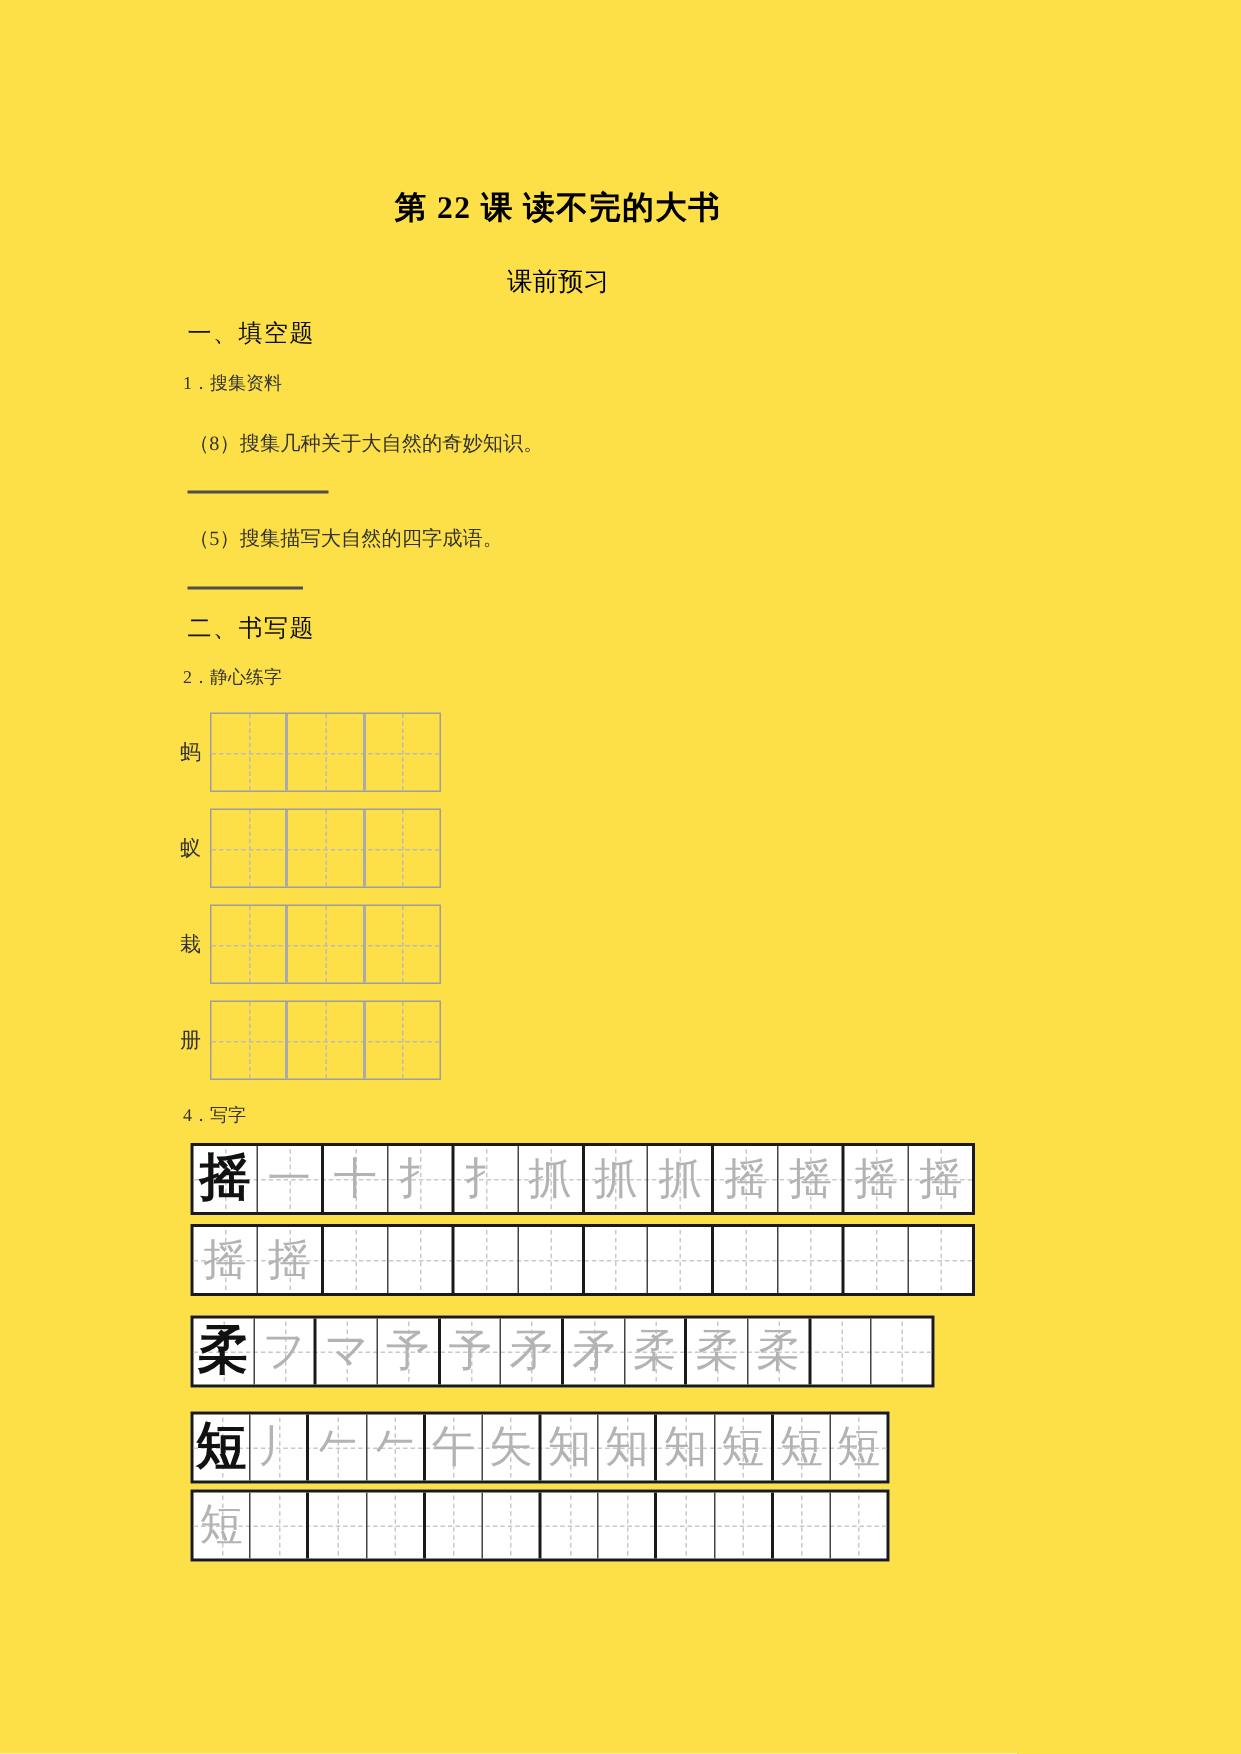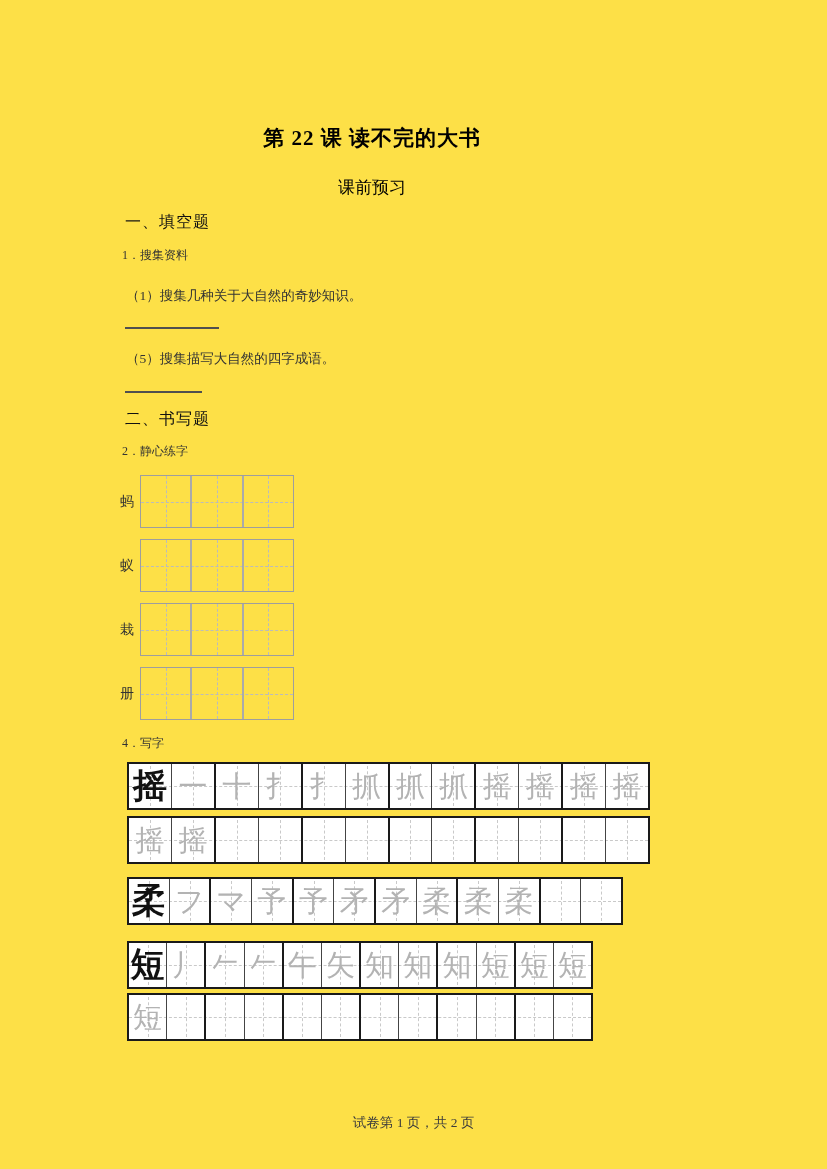--- a/index.html
+++ b/index.html
@@ -87,21 +87,21 @@
 </head>
 <body>
 
 <div class="page">
 
   <div class="abs title">第 22 课 读不完的大书</div>
   <div class="abs subtitle">课前预习</div>
 
   <div class="abs sec-heading" style="top:212px">一、填空题</div>
   <div class="abs q-label" style="top:247px">1．搜集资料</div>
-  <div class="abs q-sub" style="top:287px">（1）搜集几种关于大自然的奇妙知识。</div>
+  <div class="abs q-sub" style="top:287px">（8）搜集几种关于大自然的奇妙知识。</div>
   <div class="abs answer-line" style="left:125px; top:327px; width:94px"></div>
   <div class="abs q-sub" style="top:350px">（5）搜集描写大自然的四字成语。</div>
   <div class="abs answer-line" style="left:125px; top:391px; width:77px"></div>
 
   <div class="abs sec-heading" style="top:409px">二、书写题</div>
   <div class="abs q-label" style="top:443px">2．静心练字</div>
 
   <div id="tian-grids">
       <div class="abs tlabel" style="left: 110px; top: 493px;">蚂</div>
       <div class="tgrid" style="top: 475px;">
@@ -387,14 +387,13 @@
         </div>
         <div class="scell">
           <i class="vguide"></i>
         </div>
         <div class="scell">
           <i class="vguide"></i>
         </div>
       </div>
     </div>
 
-  <div class="abs footer">试卷第 1 页，共 2 页</div>
 </div>
 
 </body></html>

